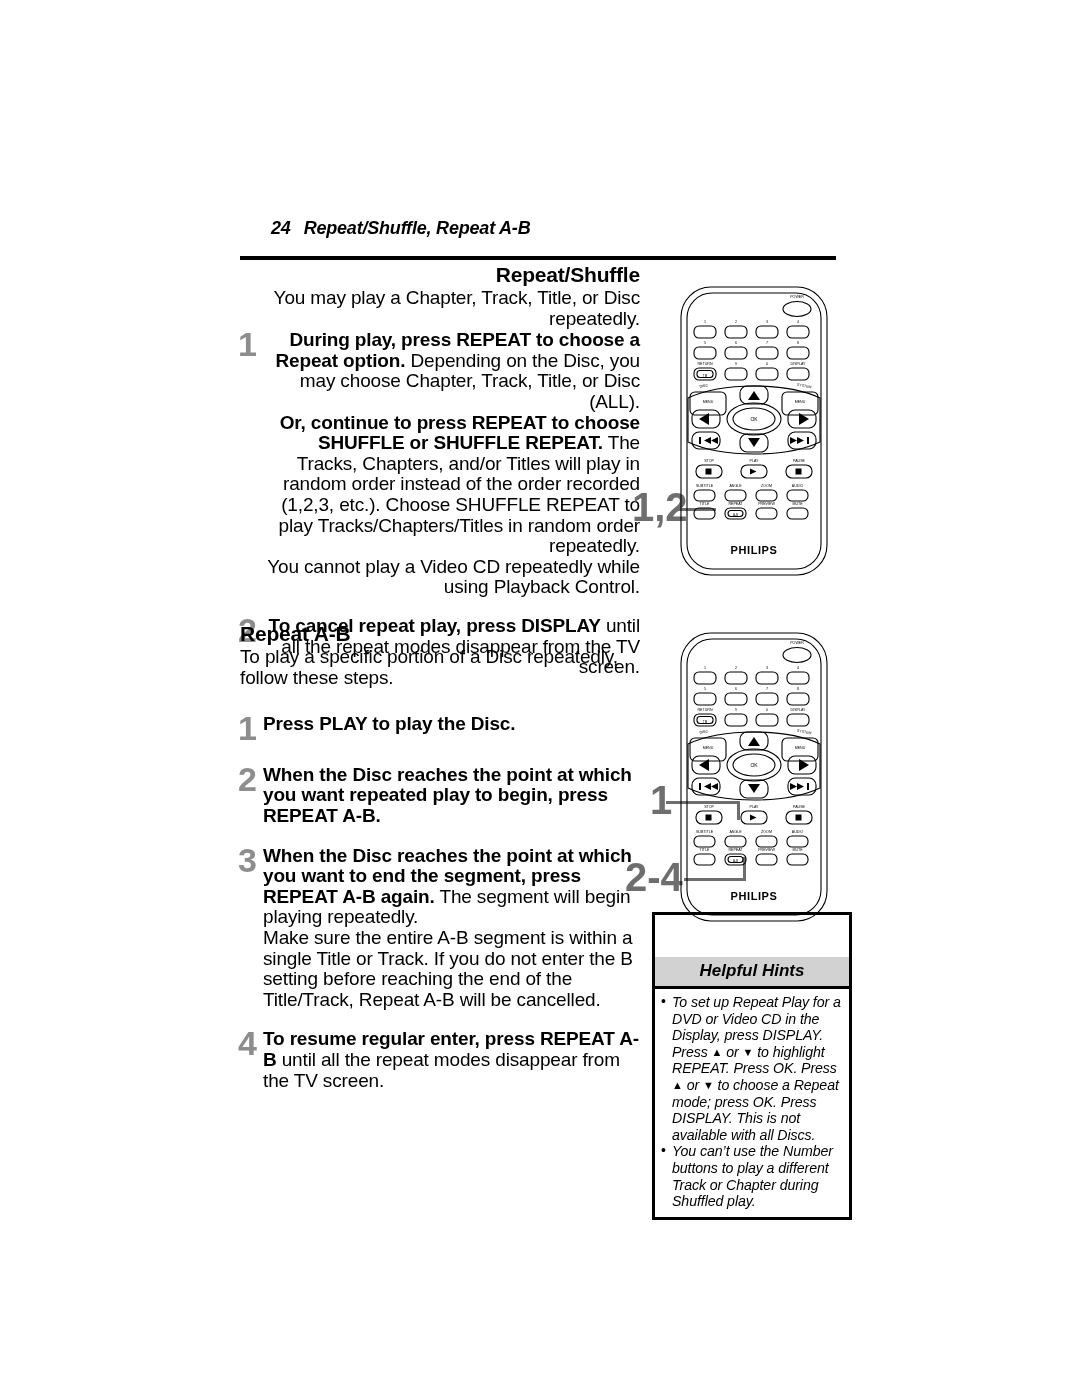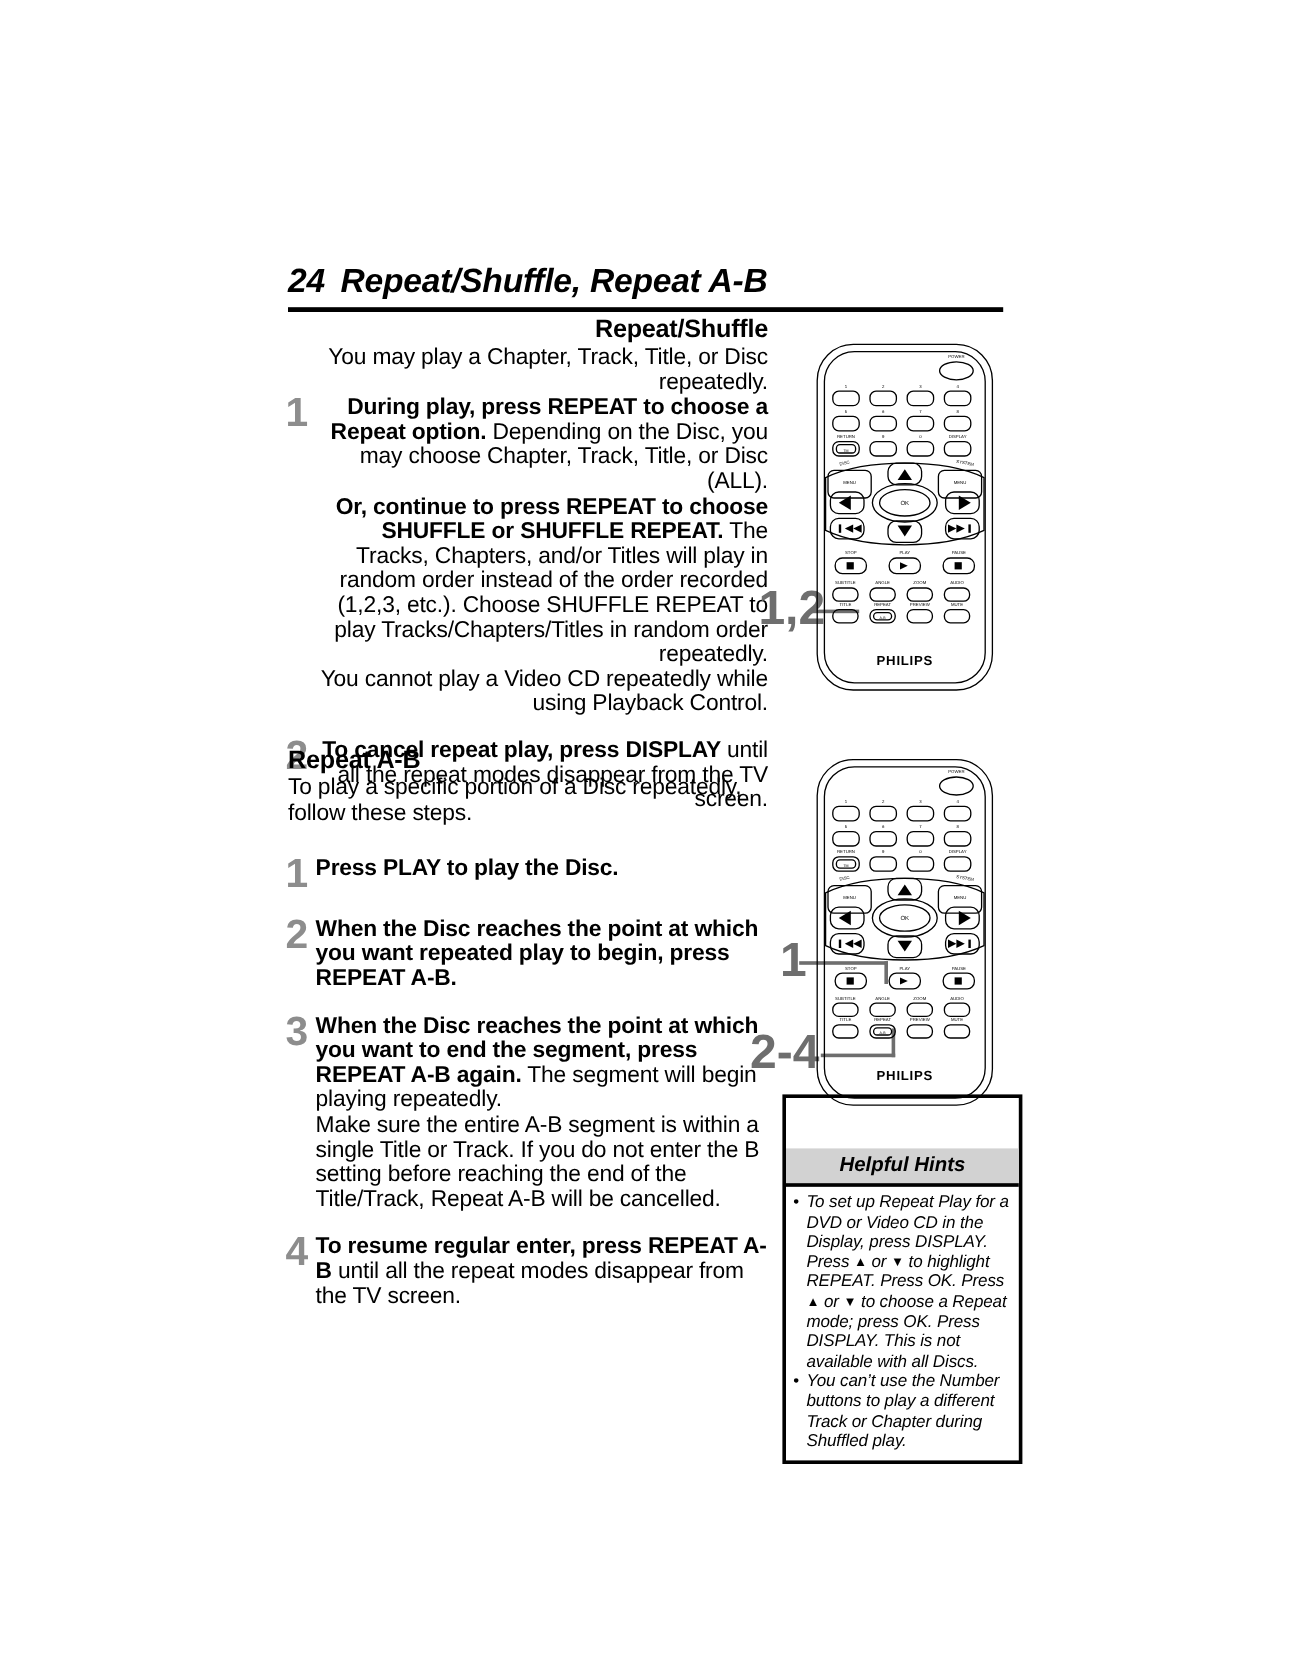--- a/index.html
+++ b/index.html
@@ -4,22 +4,22 @@
 <style>
   html,body{margin:0;padding:0;background:#ffffff;}
   body{width:1080px;height:1397px;position:relative;
        font-family:"Liberation Sans","DejaVu Sans",sans-serif;color:#000;
        -webkit-font-smoothing:antialiased;}
 
   .page{position:absolute;left:0;top:0;width:1080px;height:1397px;}
 
   
   .pg-header{position:absolute;left:240px;top:218px;width:600px;}
-  .pg-header .hdr-line{font-style:italic;font-weight:bold;font-size:28px;
-       letter-spacing:-0.2px;white-space:nowrap;}
+  .pg-header .hdr-line{font-style:italic;font-weight:bold;font-size:18px;
+       letter-spacing:-0.2px;white-space:nowrap;margin-left:31px;}
   .pg-header .hdr-num{margin-right:13px;}
   .rule{position:absolute;left:240px;top:256px;width:596px;height:4px;background:#000;}
 
   
   .col{position:absolute;left:240px;width:400px;}
   h2.sect{font-size:21px;font-weight:bold;margin:0 0 1px 0;letter-spacing:-0.2px;}
   p.body{font-size:19px;line-height:20.6px;margin:0;letter-spacing:-0.15px;}
   p.body b{font-weight:bold;}
 
   .step{position:relative;padding-left:23px;}

